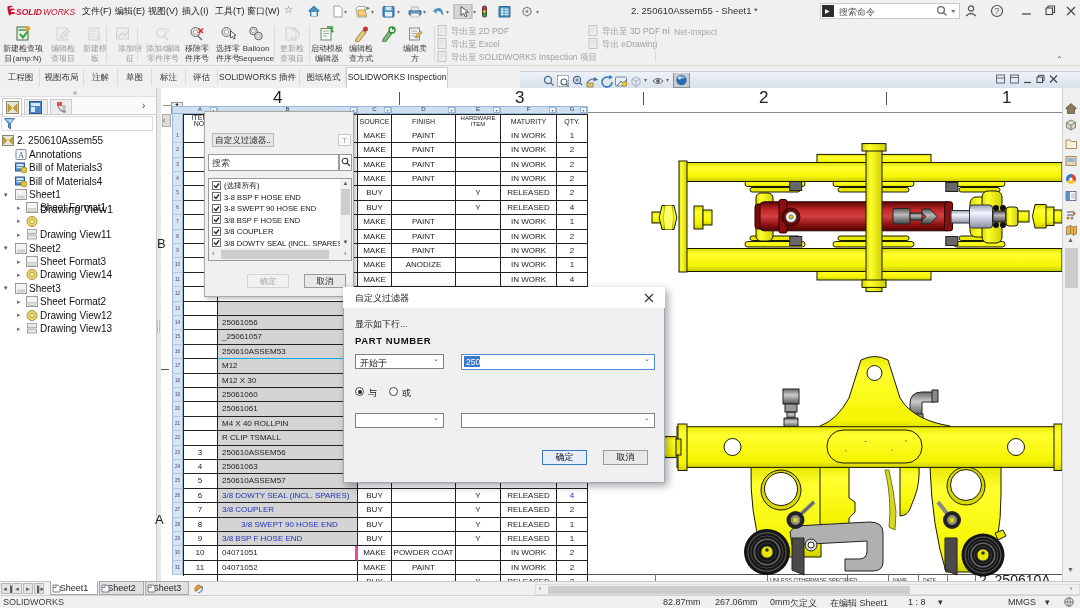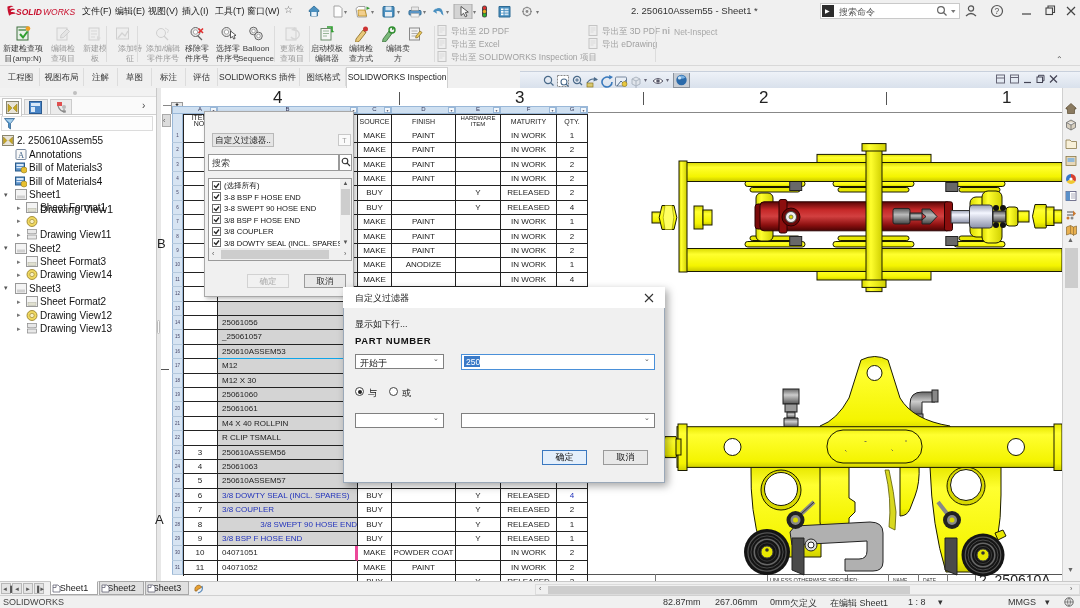--- a/index.html
+++ b/index.html
@@ -151,21 +151,21 @@
       <path d="M3 13 l7 -9 3 2.5 -7 9 -3.5 1 z" fill="#e8c87a" stroke="#8a6a20" stroke-width="0.8"></path>
       <path d="M10 4 l3 2.5" stroke="#8a6a20"></path>
       <circle cx="12.5" cy="3" r="2.5" fill="#cc3333"></circle>
     </svg>
 <div class="rbtn" style="left:366px;top:44px;width:44px;margin-top:32px;">编辑操<br>作</div>
 <svg class="abs" style="left:380px;top:26px;opacity:1;" width="16" height="16" viewBox="0 0 16 16">
       <path d="M3 13 l6 -8 3 2.5 -6 8 -3.5 0.8 z" fill="#7ab87a" stroke="#3a6e3a" stroke-width="0.8"></path>
       <circle cx="12" cy="4" r="3" fill="none" stroke="#2e8e2e" stroke-width="1.4"></circle>
       <path d="M12 1 l0 3 2.5 -1z" fill="#2e8e2e"></path>
     </svg>
-<div class="rbtn" style="left:376px;top:44px;width:44px;">编辑卖<br>方</div>
+<div class="rbtn" style="left:393px;top:44px;width:44px;">编辑卖<br>方</div>
 <svg class="abs" style="left:407px;top:26px;opacity:1;" width="16" height="16" viewBox="0 0 16 16">
       <rect x="2.5" y="2" width="10" height="12" fill="#f2f2f2" stroke="#888"></rect>
       <path d="M4.5 5 h6 M4.5 7.5 h6 M4.5 10 h6" stroke="#b0b0b0" stroke-width="1"></path>
       <path d="M9 10 l4 -5 2 1.5 -4 5 -2.3 0.5 z" fill="#e8c85a" stroke="#8a6a20" stroke-width="0.7"></path>
     </svg>
 <div class="rsep" style="left:106px;"></div>
 <div class="rsep" style="left:137px;"></div>
 <div class="rsep" style="left:274px;"></div>
 <div class="rsep" style="left:309px;"></div>
 <div class="rsep" style="left:434px;"></div>
@@ -697,21 +697,21 @@
 <div class="abs" style="left:501px;top:488.8px;width:56px;height:14.4px;background:#ffffff;border-right:1px solid #222;border-bottom:1px solid #222;font-size:8px;color:#222;text-align:center;line-height:14px;overflow:hidden;">RELEASED</div>
 <div class="abs" style="left:557px;top:488.8px;width:31px;height:14.4px;background:#ffffff;border-right:1px solid #222;border-bottom:1px solid #222;font-size:8px;color:#2233bb;text-align:center;line-height:14px;overflow:hidden;">4</div>
 <div class="abs" style="left:183px;top:503.2px;width:35px;height:14.4px;background:#ffffff;border-right:1px solid #222;border-bottom:1px solid #222;font-size:8px;color:#222;text-align:center;line-height:14px;overflow:hidden;">7</div>
 <div class="abs" style="left:218px;top:503.2px;width:140px;height:14.4px;background:#d4d4d4;border-right:1px solid #222;border-bottom:1px solid #222;font-size:8px;color:#2233bb;text-align:left;padding-left:4px;line-height:14px;overflow:hidden;">3/8 COUPLER</div>
 <div class="abs" style="left:358px;top:503.2px;width:34px;height:14.4px;background:#ffffff;border-right:1px solid #222;border-bottom:1px solid #222;font-size:8px;color:#222;text-align:center;line-height:14px;overflow:hidden;">BUY</div>
 <div class="abs" style="left:392px;top:503.2px;width:64px;height:14.4px;background:#ffffff;border-right:1px solid #222;border-bottom:1px solid #222;font-size:8px;color:#222;text-align:center;line-height:14px;overflow:hidden;"></div>
 <div class="abs" style="left:456px;top:503.2px;width:45px;height:14.4px;background:#ffffff;border-right:1px solid #222;border-bottom:1px solid #222;font-size:8px;color:#222;text-align:center;line-height:14px;overflow:hidden;">Y</div>
 <div class="abs" style="left:501px;top:503.2px;width:56px;height:14.4px;background:#ffffff;border-right:1px solid #222;border-bottom:1px solid #222;font-size:8px;color:#222;text-align:center;line-height:14px;overflow:hidden;">RELEASED</div>
 <div class="abs" style="left:557px;top:503.2px;width:31px;height:14.4px;background:#ffffff;border-right:1px solid #222;border-bottom:1px solid #222;font-size:8px;color:#222;text-align:center;line-height:14px;overflow:hidden;">2</div>
 <div class="abs" style="left:183px;top:517.6px;width:35px;height:14.4px;background:#ffffff;border-right:1px solid #222;border-bottom:1px solid #222;font-size:8px;color:#222;text-align:center;line-height:14px;overflow:hidden;">8</div>
-<div class="abs" style="left:218px;top:517.6px;width:140px;height:14.4px;background:#d4d4d4;border-right:1px solid #222;border-bottom:1px solid #222;font-size:8px;color:#2233bb;text-align:right;padding-left:4px;line-height:14px;overflow:hidden;">3/8 SWEPT 90 HOSE END</div>
+<div class="abs" style="left:218px;top:517.6px;width:140px;height:14.4px;background:#d4d4d4;border-right:1px solid #222;border-bottom:1px solid #222;font-size:8px;color:#2233bb;text-align:center;padding-left:4px;line-height:14px;overflow:hidden;">3/8 SWEPT 90 HOSE END</div>
 <div class="abs" style="left:358px;top:517.6px;width:34px;height:14.4px;background:#ffffff;border-right:1px solid #222;border-bottom:1px solid #222;font-size:8px;color:#222;text-align:center;line-height:14px;overflow:hidden;">BUY</div>
 <div class="abs" style="left:392px;top:517.6px;width:64px;height:14.4px;background:#ffffff;border-right:1px solid #222;border-bottom:1px solid #222;font-size:8px;color:#222;text-align:center;line-height:14px;overflow:hidden;"></div>
 <div class="abs" style="left:456px;top:517.6px;width:45px;height:14.4px;background:#ffffff;border-right:1px solid #222;border-bottom:1px solid #222;font-size:8px;color:#222;text-align:center;line-height:14px;overflow:hidden;">Y</div>
 <div class="abs" style="left:501px;top:517.6px;width:56px;height:14.4px;background:#ffffff;border-right:1px solid #222;border-bottom:1px solid #222;font-size:8px;color:#222;text-align:center;line-height:14px;overflow:hidden;">RELEASED</div>
 <div class="abs" style="left:557px;top:517.6px;width:31px;height:14.4px;background:#ffffff;border-right:1px solid #222;border-bottom:1px solid #222;font-size:8px;color:#222;text-align:center;line-height:14px;overflow:hidden;">1</div>
 <div class="abs" style="left:183px;top:532.0px;width:35px;height:14.4px;background:#ffffff;border-right:1px solid #222;border-bottom:1px solid #222;font-size:8px;color:#222;text-align:center;line-height:14px;overflow:hidden;">9</div>
 <div class="abs" style="left:218px;top:532.0px;width:140px;height:14.4px;background:#d4d4d4;border-right:1px solid #222;border-bottom:1px solid #222;font-size:8px;color:#2233bb;text-align:left;padding-left:4px;line-height:14px;overflow:hidden;">3/8 BSP F HOSE END</div>
 <div class="abs" style="left:358px;top:532.0px;width:34px;height:14.4px;background:#ffffff;border-right:1px solid #222;border-bottom:1px solid #222;font-size:8px;color:#222;text-align:center;line-height:14px;overflow:hidden;">BUY</div>
 <div class="abs" style="left:392px;top:532.0px;width:64px;height:14.4px;background:#ffffff;border-right:1px solid #222;border-bottom:1px solid #222;font-size:8px;color:#222;text-align:center;line-height:14px;overflow:hidden;"></div>
 <div class="abs" style="left:456px;top:532.0px;width:45px;height:14.4px;background:#ffffff;border-right:1px solid #222;border-bottom:1px solid #222;font-size:8px;color:#222;text-align:center;line-height:14px;overflow:hidden;">Y</div>

